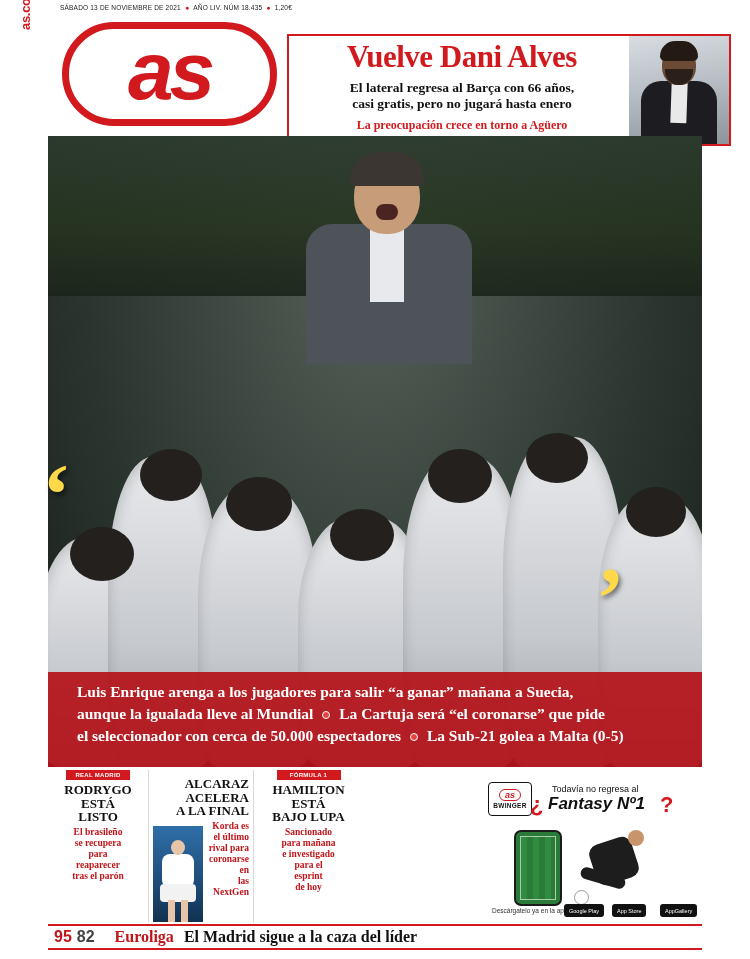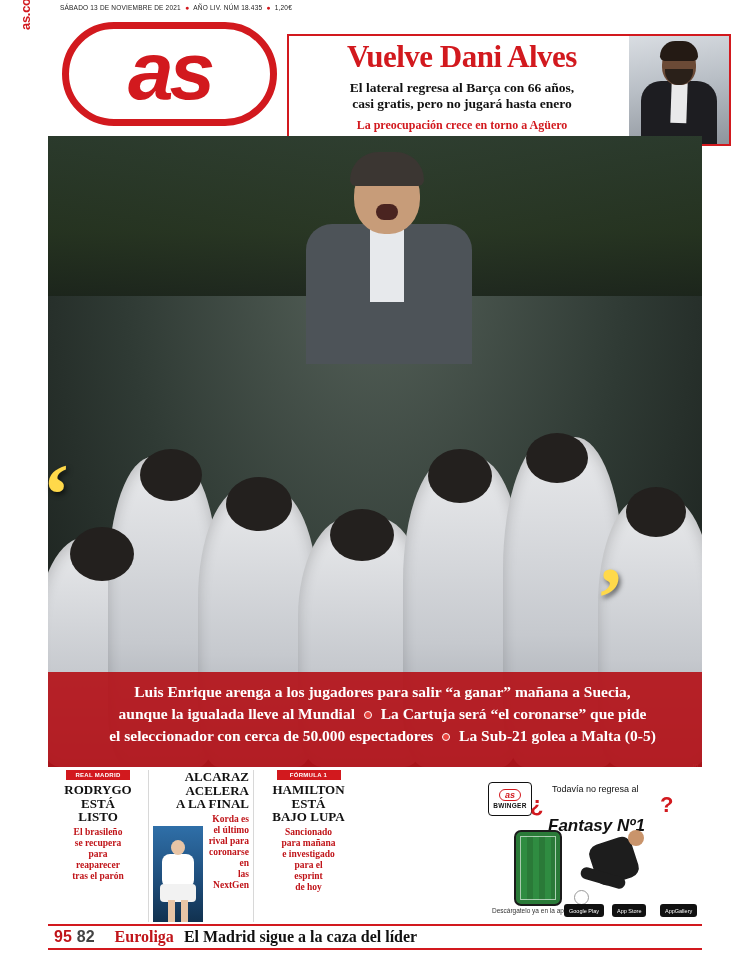--- a/index.html
+++ b/index.html
@@ -275,21 +275,21 @@
   .quote-open { left: 42px; top: 452px; }
   .quote-close { left: 596px; top: 555px; }
 
   
   .subband {
     position: absolute;
     left: 48px; top: 672px;
     width: 654px; height: 95px;
     background: rgba(180,18,25,0.92);
     padding: 9px 14px 0 29px;
-    text-align: center;
+    text-align: left;
   }
   .subband p {
     font-family: "Liberation Serif", serif;
     font-weight: bold;
     font-size: 15.5px;
     color: #ffffff;
     line-height: 1.42;
   }
   .dot {
     display: inline-block;
@@ -414,21 +414,20 @@
     color: #111;
   }
   .ad-line2 {
     position: absolute;
     left: 96px; top: 24px;
     font-family: "Liberation Sans", sans-serif;
     font-weight: bold;
     font-style: italic;
     font-size: 17px;
     color: #111;
-    margin-top: 22px;
   }
   .ad-q1, .ad-q2 {
     position: absolute;
     font-family: "Liberation Sans", sans-serif;
     font-weight: bold;
     font-size: 22px;
     color: #d2191e;
   }
   .ad-q1 { left: 78px; top: 22px; }
   .ad-q2 { left: 208px; top: 22px; }
@@ -607,21 +606,21 @@
 LISTO</div>
       <div class="card-body" style="white-space:pre-line">El brasileño
 se recupera
 para
 reaparecer
 tras el parón</div>
     </div>
 
 
     <div class="card splitleft">
-      <div class="card-title" style="white-space:pre-line;text-align:right;padding-right:4px;margin-top:0">ALCARAZ
+      <div class="card-title" style="white-space:pre-line;text-align:right;padding-right:4px;margin-top:7px">ALCARAZ
 ACELERA
 A LA FINAL</div>
       <div class="card-body" style="white-space:pre-line;text-align:right;padding-right:4px;margin-left:46px">Korda es
 el último
 rival para
 coronarse en
 las NextGen</div>
       <div class="card-photo cp-tennisB">
         <div class="cp-figure">
           <div class="t"></div>

